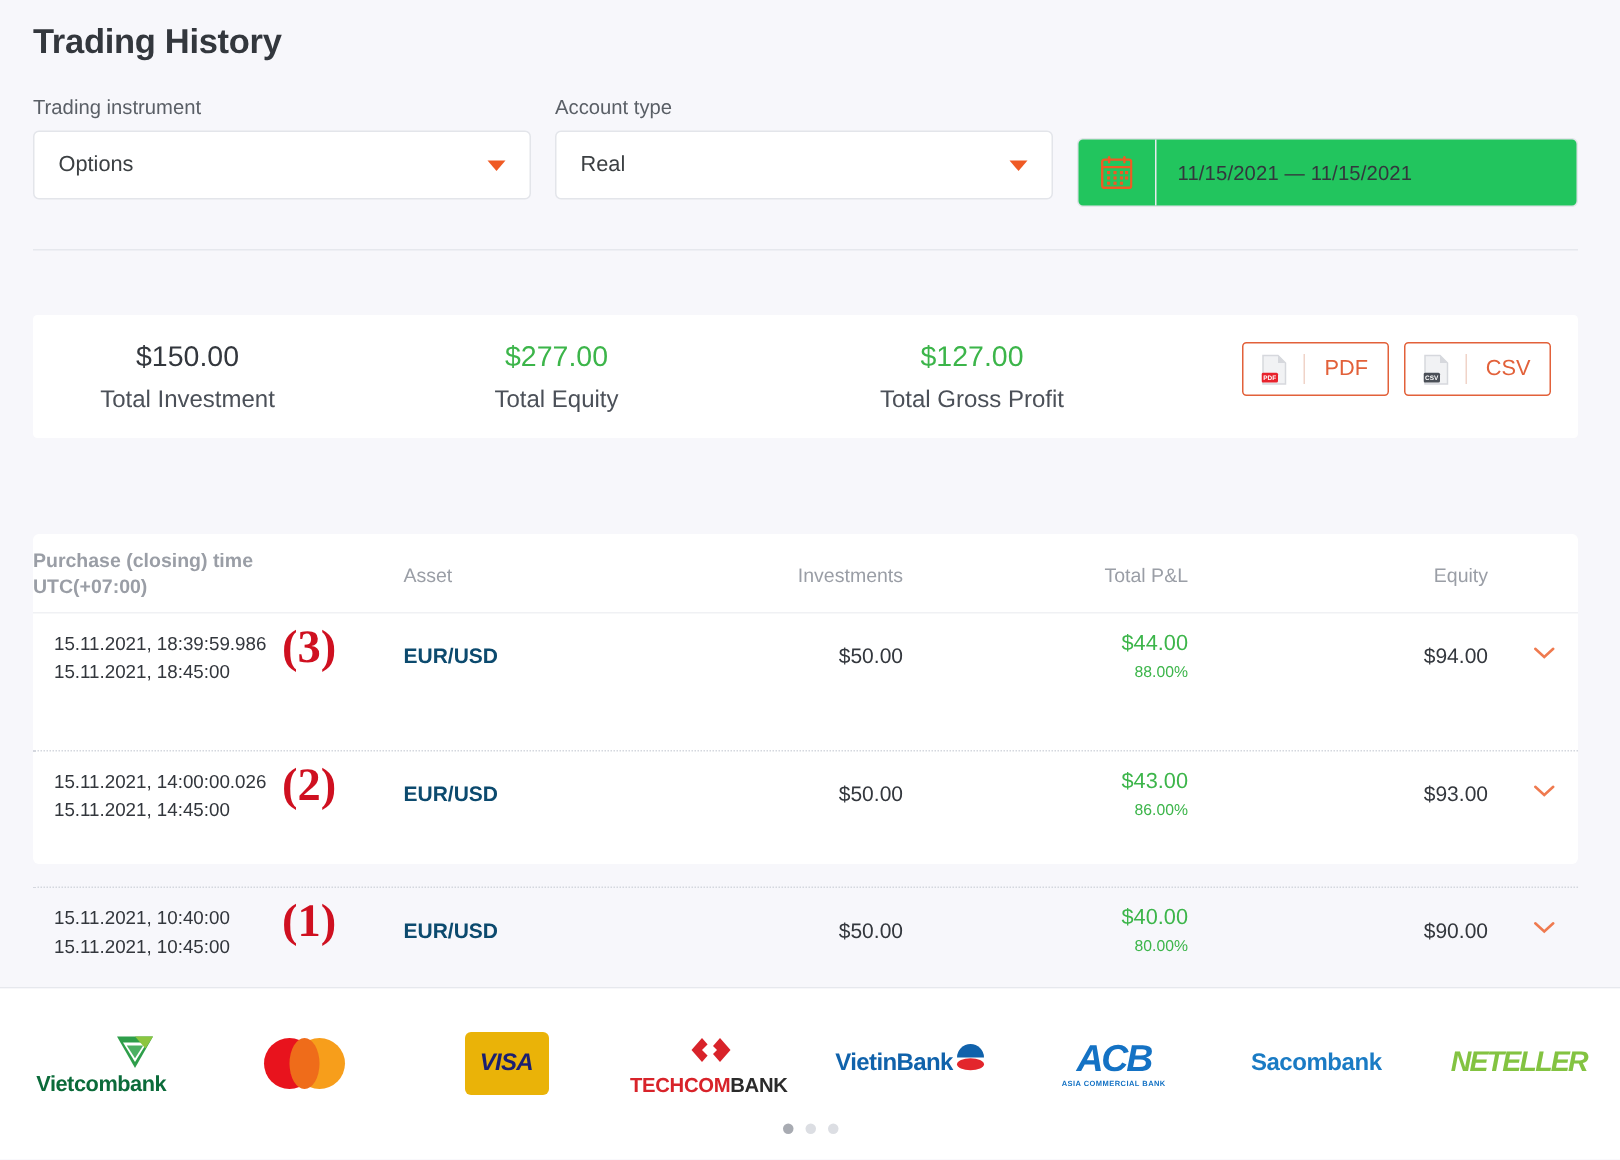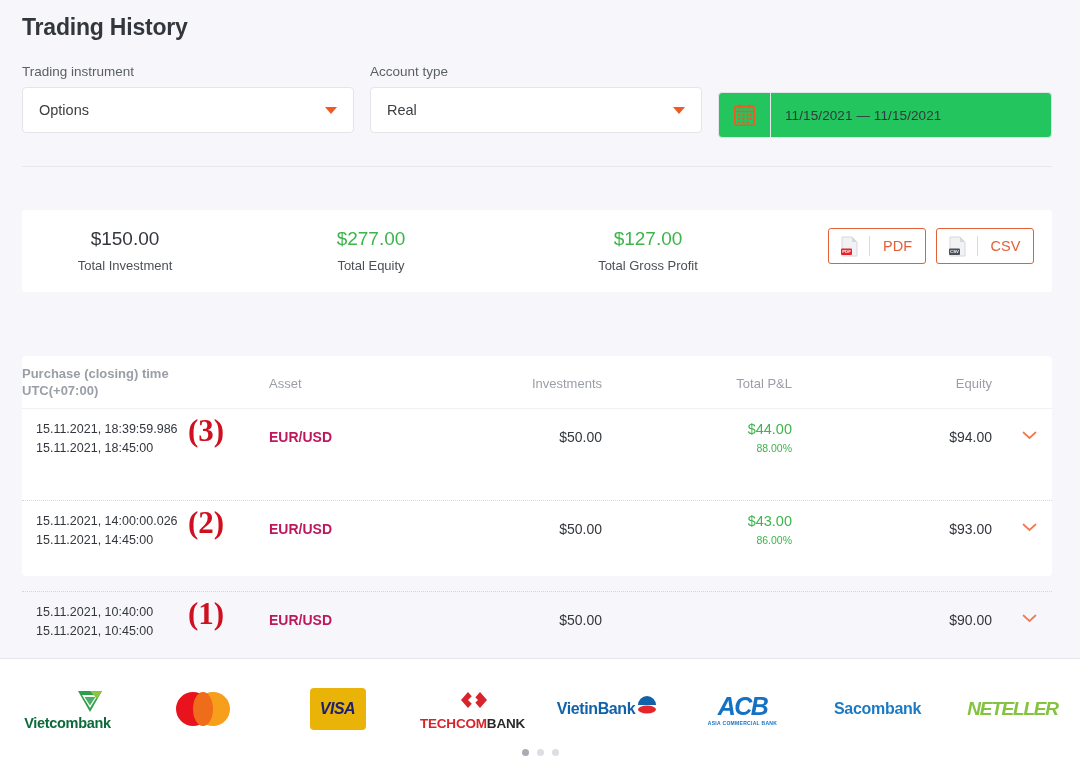--- a/index.html
+++ b/index.html
@@ -68,21 +68,21 @@
 
   
   .stats-card {
     position: absolute; left: 22px; top: 210px; width: 1030px; height: 82px;
     background: #fff; border-radius: 3px;
   }
   .stat { position: absolute; top: 18px; text-align: center; }
   .stat-value { font-size: 19px; font-weight: normal; line-height: 22px; }
   .stat-value.neutral { color: #33373d; }
   .stat-value.positive { color: #3cb54a; }
-  .stat-label { font-size: 13px; color: #4b5058; margin-top: 8px; }
+  .stat-label { font-size: 16px; color: #4b5058; margin-top: 8px; }
   .stat-1 { left: 8px; width: 190px; }
   .stat-2 { left: 254px; width: 190px; }
   .stat-3 { left: 531px; width: 190px; }
 
   .dl-buttons { position: absolute; right: 18px; top: 18px; display: flex; gap: 10px; }
   .dl-btn {
     width: 98px; height: 36px; border: 1px solid #e2613a; border-radius: 3px;
     background: #fff; display: flex; align-items: center; cursor: pointer;
   }
   .dl-icon-box { width: 40px; display: flex; justify-content: center; align-items: center; }
@@ -108,21 +108,21 @@
   .row { position: relative; height: 56px; }
   .row + .row { border-top: 1px dotted #d4d7de; margin-top: 35px; }
   .thead { border-bottom: 1px solid #f0f1f4; }
 
   .cell { position: absolute; }
   .c-time { left: 14px; top: 11px; font-size: 12.5px; color: #33373d; line-height: 19px; }
   .c-marker {
     left: 166px; top: 4px; font-size: 31px; color: #cf1020;
     font-family: "Liberation Serif", serif; font-weight: bold;
   }
-  .c-asset { left: 247px; top: 20px; font-size: 14px; font-weight: bold; color: #be185d; }
+  .c-asset { left: 247px; top: 20px; font-size: 14px; font-weight: bold; color: #0c4a6e; }
   .c-inv { left: 460px; top: 20px; width: 120px; text-align: right; font-size: 14px; color: #33373d; }
   .c-pl { left: 650px; top: 11px; width: 120px; text-align: right; }
   .c-pl-value { font-size: 14.5px; color: #3cb54a; line-height: 19px; }
   .c-pl-pct { font-size: 10.5px; color: #3cb54a; margin-top: 3px; }
   .c-eq { left: 850px; top: 20px; width: 120px; text-align: right; font-size: 14px; color: #33373d; }
   .c-chev { left: 1000px; top: 22px; cursor: pointer; }
   .chev-svg { width: 15px; height: 9px; display: block; }
 
   
   .footer-rule {
@@ -339,20 +339,24 @@
     </div>
 
     <div class="row">
       <div class="cell c-time">
         <div>15.11.2021, 10:40:00</div>
         <div>15.11.2021, 10:45:00</div>
       </div>
       <div class="cell c-marker">(1)</div>
       <div class="cell c-asset">EUR/USD</div>
       <div class="cell c-inv">$50.00</div>
+      <div class="cell c-pl">
+        <div class="c-pl-value">$40.00</div>
+        <div class="c-pl-pct">80.00%</div>
+      </div>
       <div class="cell c-eq">$90.00</div>
       <div class="cell c-chev">
         <svg class="chev-svg" viewBox="0 0 15 9">
             <path d="M1.5 1.5 L7.5 7 L13.5 1.5" fill="none" stroke="#ef7a4f" stroke-width="1.7" stroke-linecap="round"></path>
           </svg>
       </div>
     </div>
 
   </div>
 

